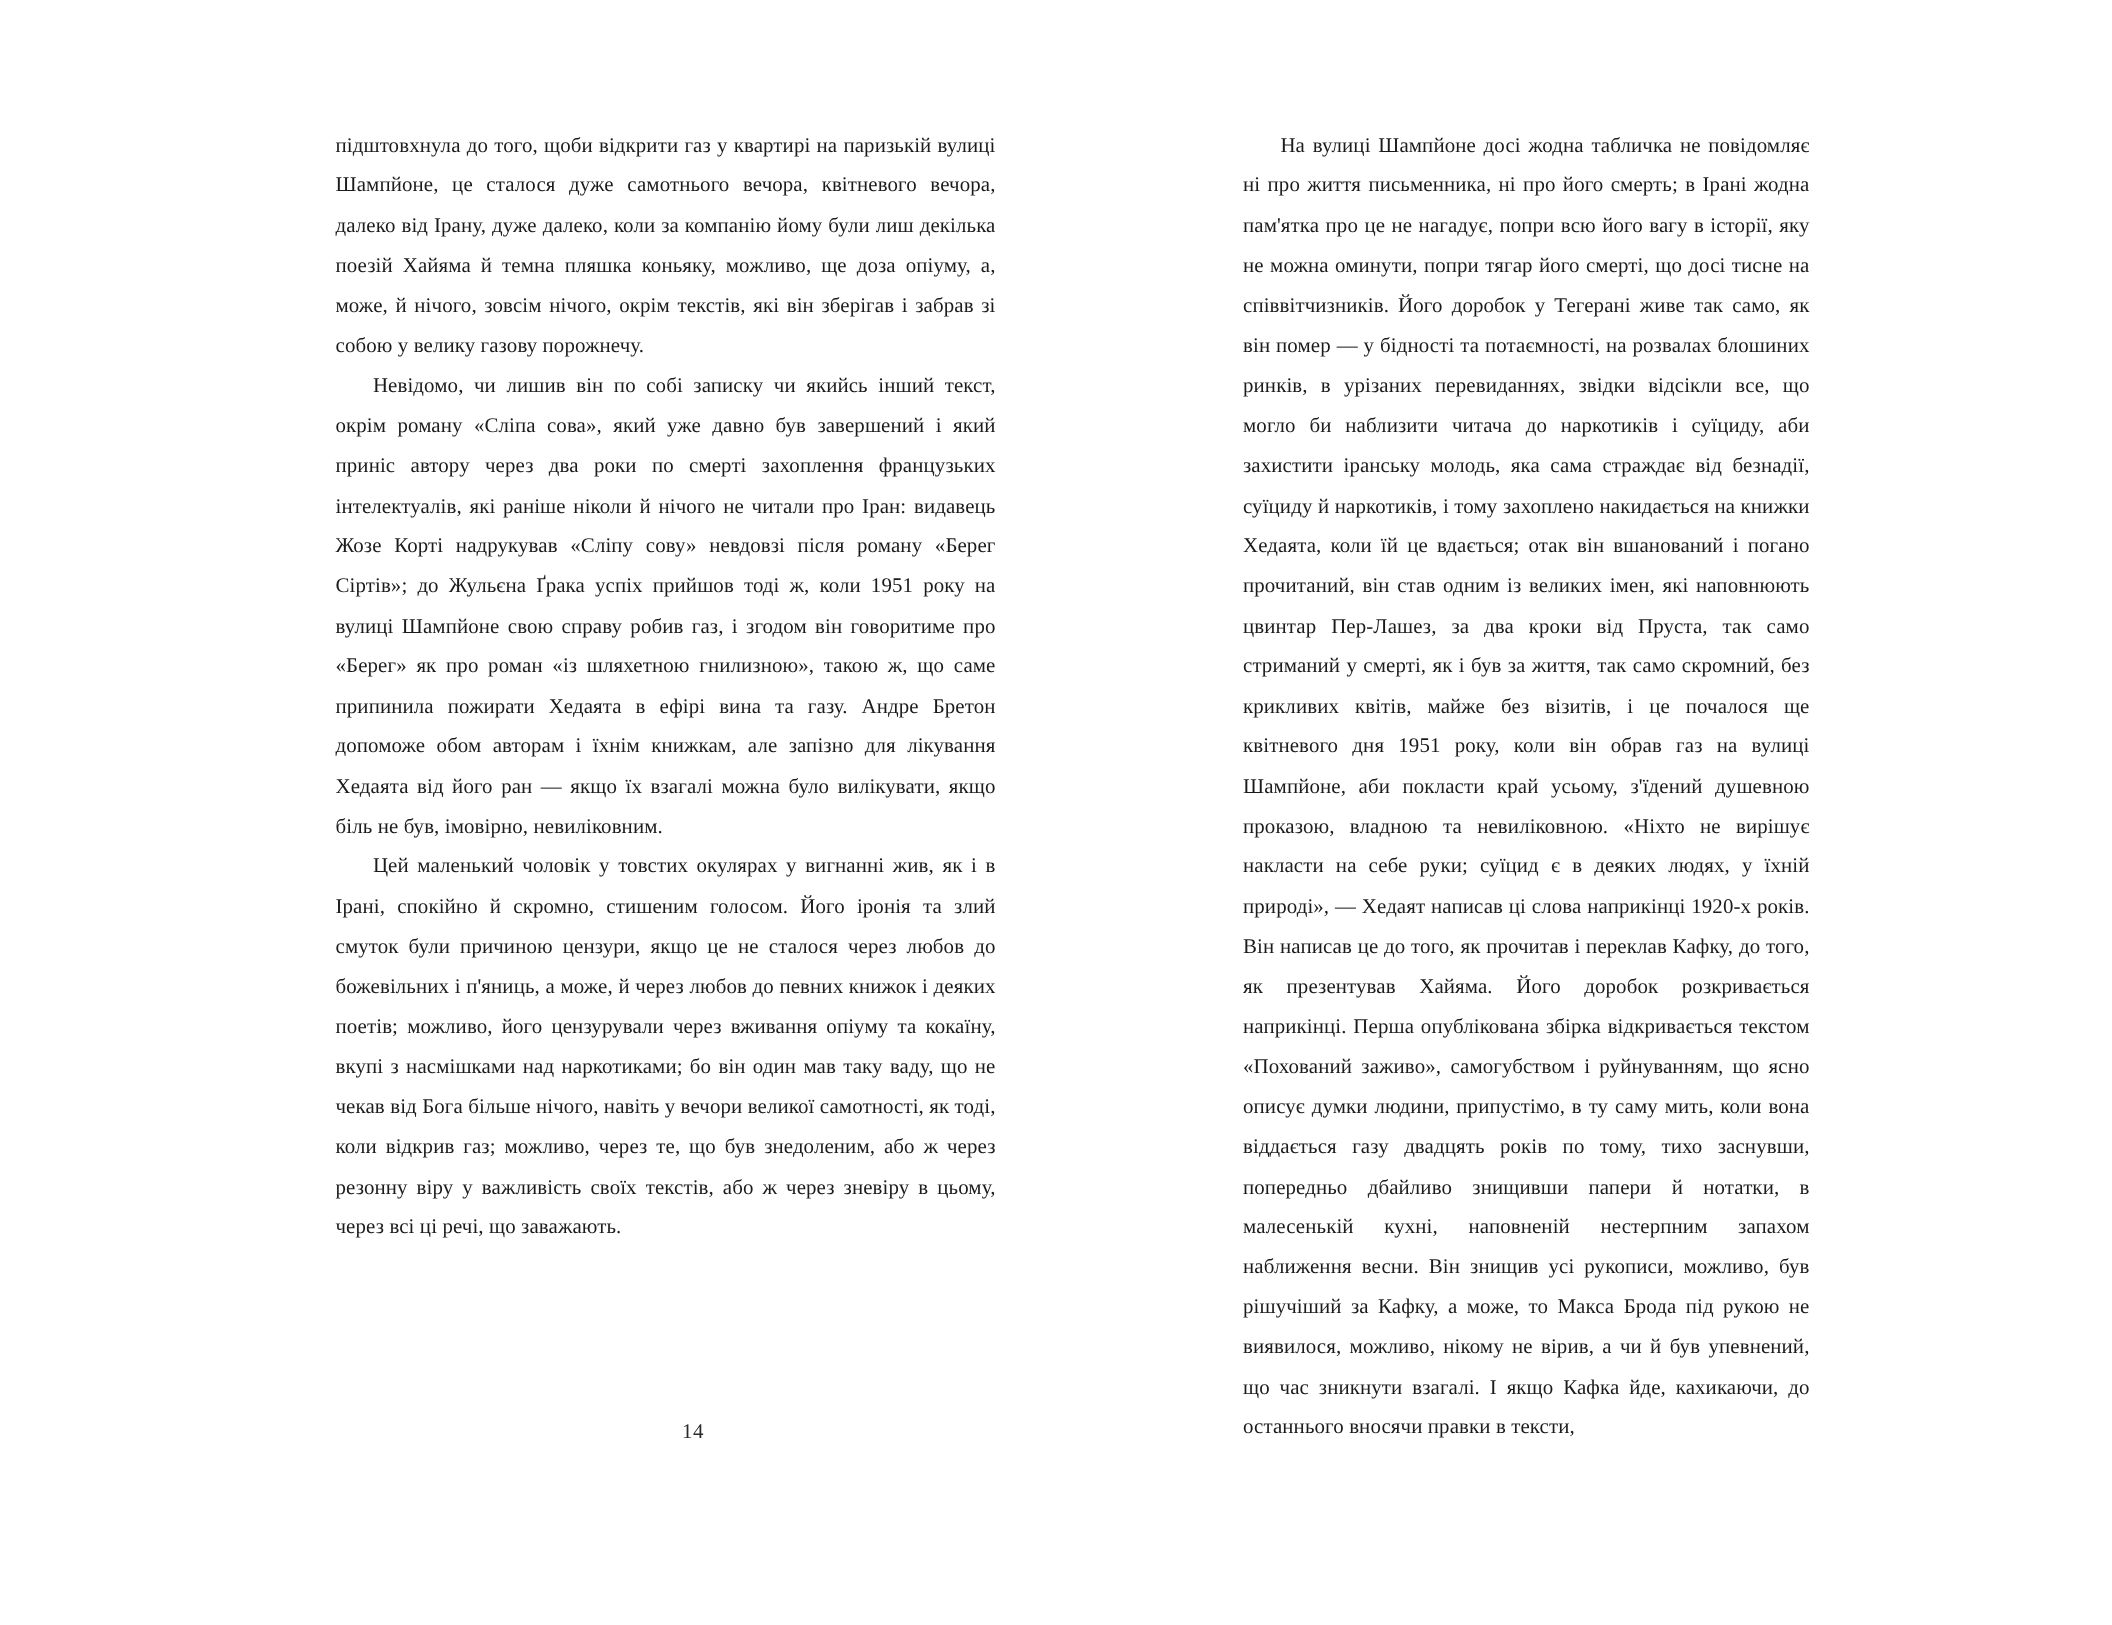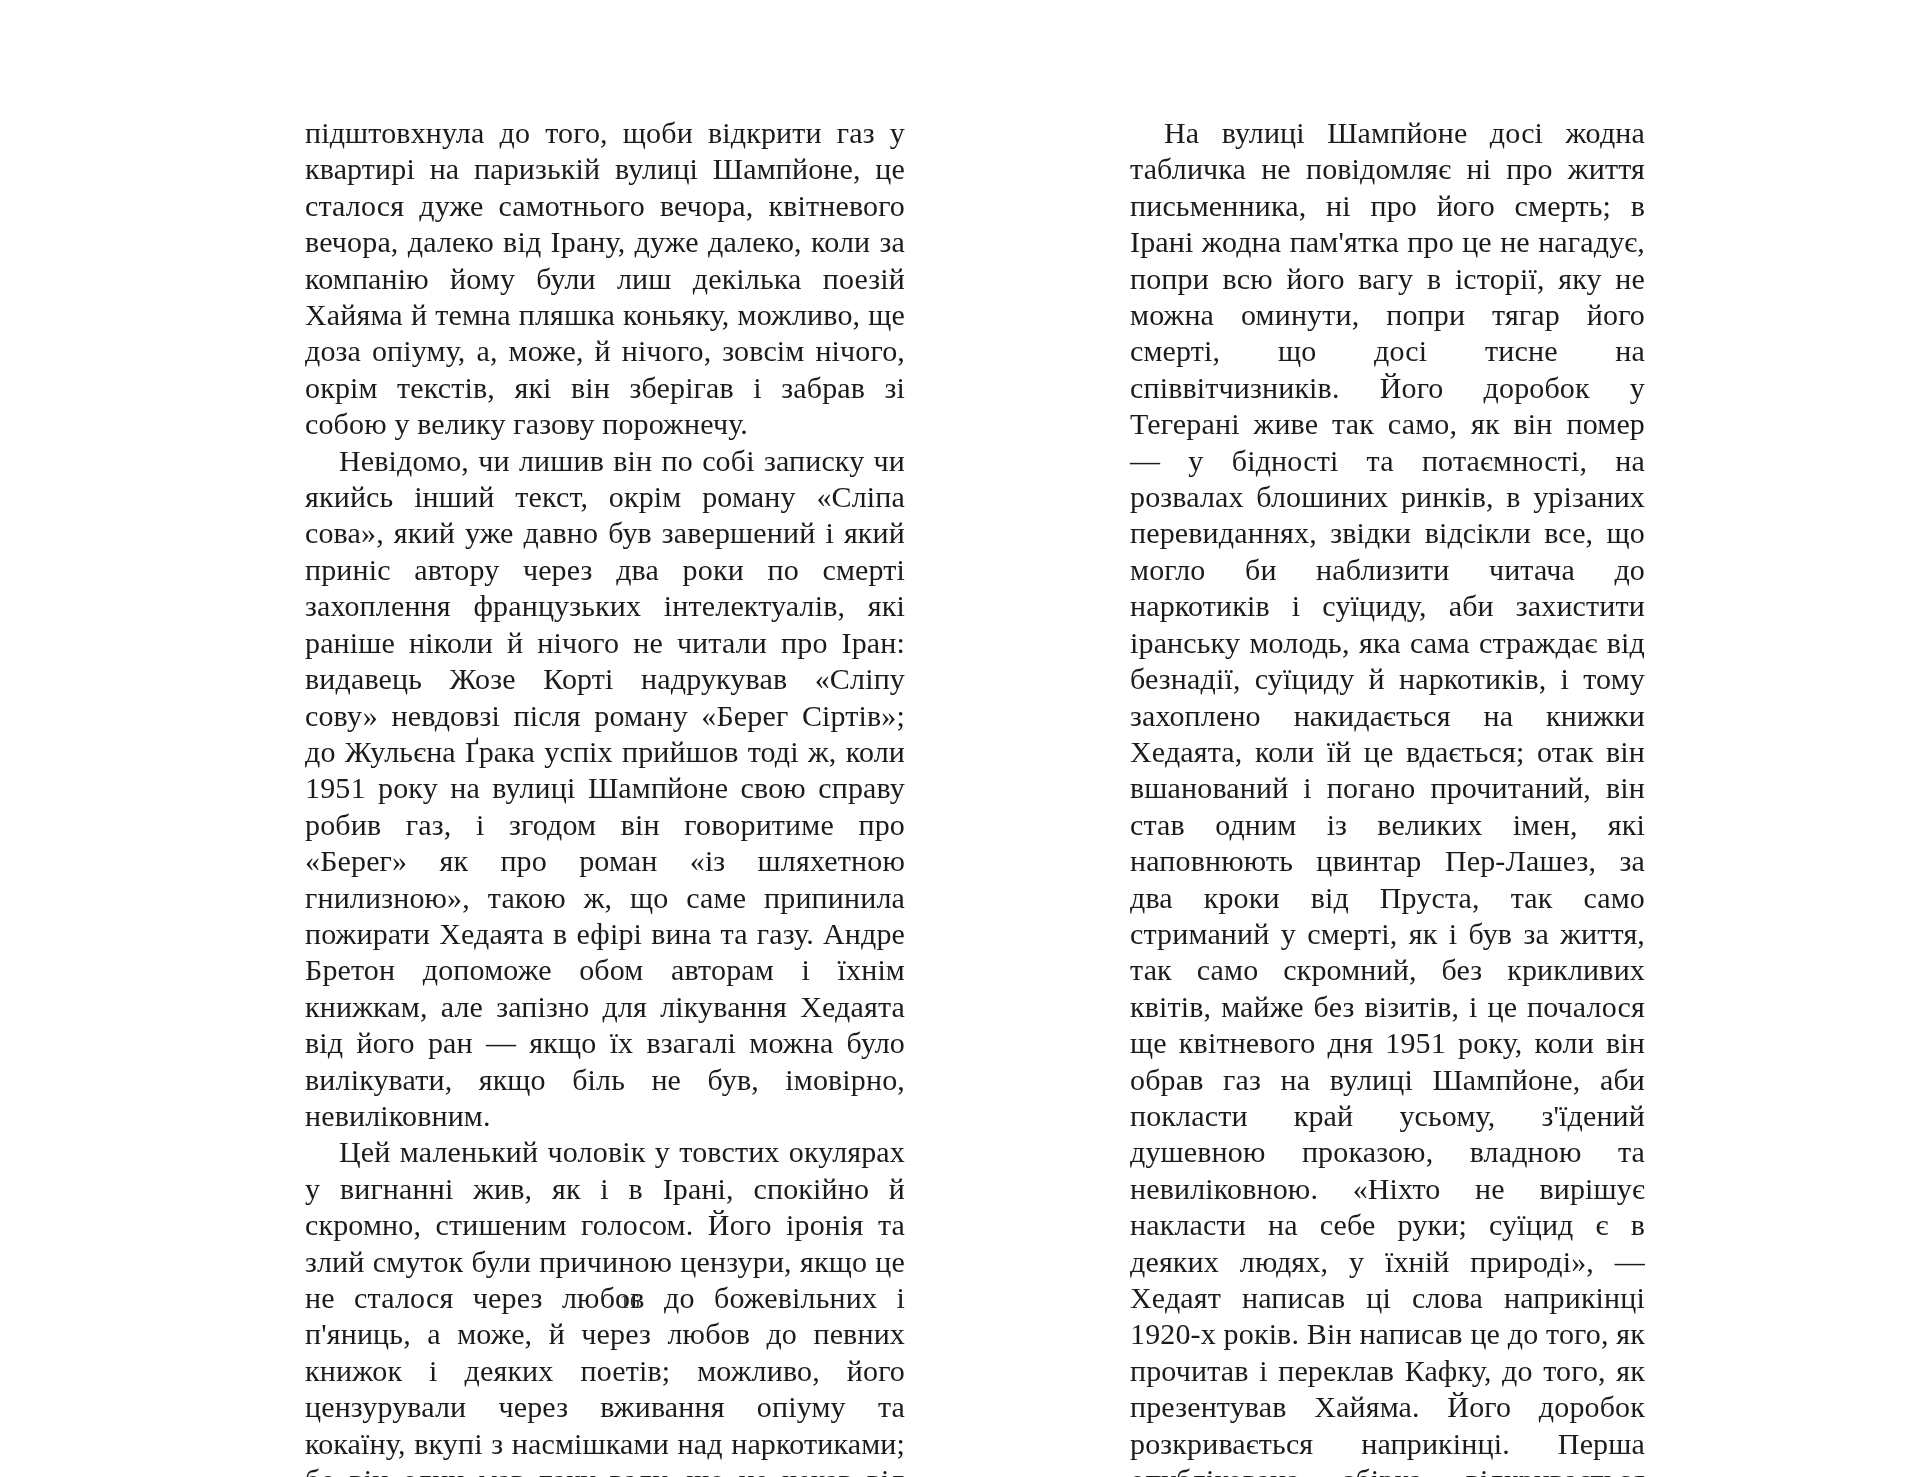--- a/index.html
+++ b/index.html
@@ -38,21 +38,21 @@
   }
   .page-right {
     padding-left: 170px;
     padding-right: 75px;
   }
   .text-column {
     width: 100%;
   }
   p.para {
     margin: 0;
-    font-size: 30px;
+    font-size: 19px;
     line-height: 36.4px;
     text-align: justify;
     text-justify: inter-word;
     hyphens: manual;
     color: #1b1b1b;
     letter-spacing: 0.005em;
   }
   p.para + p.para {
     text-indent: 34px;
   }
@@ -77,21 +77,21 @@
 <body>
 
 <div class="book-spread">
 
   <div class="page page-left">
     <div class="text-column">
       <p class="para">підштовхнула до того, щоби відкрити газ у квартирі на паризькій вулиці Шампйоне, це сталося дуже самотнього вечора, квітневого вечора, далеко від Ірану, дуже далеко, коли за компанію йому були лиш декілька поезій Хайяма й темна пляшка коньяку, можливо, ще доза опіуму, а, може, й нічого, зовсім нічого, окрім текстів, які він зберігав і забрав зі собою у велику газову порожнечу.</p>
       <p class="para">Невідомо, чи лишив він по собі записку чи якийсь інший текст, окрім роману «Сліпа сова», який уже давно був завершений і який приніс автору через два роки по смерті захоплення французьких інтелектуалів, які раніше ніколи й нічого не читали про Іран: видавець Жозе Корті надрукував «Сліпу сову» невдовзі після роману «Берег Сіртів»; до Жульєна Ґрака успіх прийшов тоді ж, коли 1951 року на вулиці Шампйоне свою справу робив газ, і згодом він говоритиме про «Берег» як про роман «із шляхетною гнилизною», такою ж, що саме припинила пожирати Хедаята в ефірі вина та газу. Андре Бретон допоможе обом авторам і їхнім книжкам, але запізно для лікування Хедаята від його ран — якщо їх взагалі можна було вилікувати, якщо біль не був, імовірно, невиліковним.</p>
       <p class="para">Цей маленький чоловік у товстих окулярах у вигнанні жив, як і в Ірані, спокійно й скромно, стишеним голосом. Його іронія та злий смуток були причиною цензури, якщо це не сталося через любов до божевільних і п'яниць, а може, й через любов до певних книжок і деяких поетів; можливо, його цензурували через вживання опіуму та кокаїну, вкупі з насмішками над наркотиками; бо він один мав таку ваду, що не чекав від Бога більше нічого, навіть у вечори великої самотності, як тоді, коли відкрив газ; можливо, через те, що був знедоленим, або ж через резонну віру у важливість своїх текстів, або ж через зневіру в цьому, через всі ці речі, що заважають.</p>
     </div>
-    <div class="folio">16</div>
+    <div class="folio">14</div>
   </div>
 
   <div class="page page-right">
     <div class="text-column">
       <p class="para" style="text-indent:34px;">На вулиці Шампйоне досі жодна табличка не повідомляє ні про життя письменника, ні про його смерть; в Ірані жодна пам'ятка про це не нагадує, попри всю його вагу в історії, яку не можна оминути, попри тягар його смерті, що досі тисне на співвітчизників. Його доробок у Тегерані живе так само, як він помер — у бідності та потаємності, на розвалах блошиних ринків, в урізаних перевиданнях, звідки відсікли все, що могло би наблизити читача до наркотиків і суїциду, аби захистити іранську молодь, яка сама страждає від безнадії, суїциду й наркотиків, і тому захоплено накидається на книжки Хедаята, коли їй це вдається; отак він вшанований і погано прочитаний, він став одним із великих імен, які наповнюють цвинтар Пер-Лашез, за два кроки від Пруста, так само стриманий у смерті, як і був за життя, так само скромний, без крикливих квітів, майже без візитів, і це почалося ще квітневого дня 1951 року, коли він обрав газ на вулиці Шампйоне, аби покласти край усьому, з'їдений душевною проказою, владною та невиліковною. «Ніхто не вирішує накласти на себе руки; суїцид є в деяких людях, у їхній природі», — Хедаят написав ці слова наприкінці 1920-х років. Він написав це до того, як прочитав і переклав Кафку, до того, як презентував Хайяма. Його доробок розкривається наприкінці. Перша опублікована збірка відкривається текстом «Похований заживо», самогубством і руйнуванням, що ясно описує думки людини, припустімо, в ту саму мить, коли вона віддається газу двадцять років по тому, тихо заснувши, попередньо дбайливо знищивши папери й нотатки, в малесенькій кухні, наповненій нестерпним запахом наближення весни. Він знищив усі рукописи, можливо, був рішучіший за Кафку, а може, то Макса Брода під рукою не виявилося, можливо, нікому не вірив, а чи й був упевнений, що час зникнути взагалі. І якщо Кафка йде, кахикаючи, до останнього вносячи правки в тексти,</p>
     </div>
   </div>
 
 </div>
 

